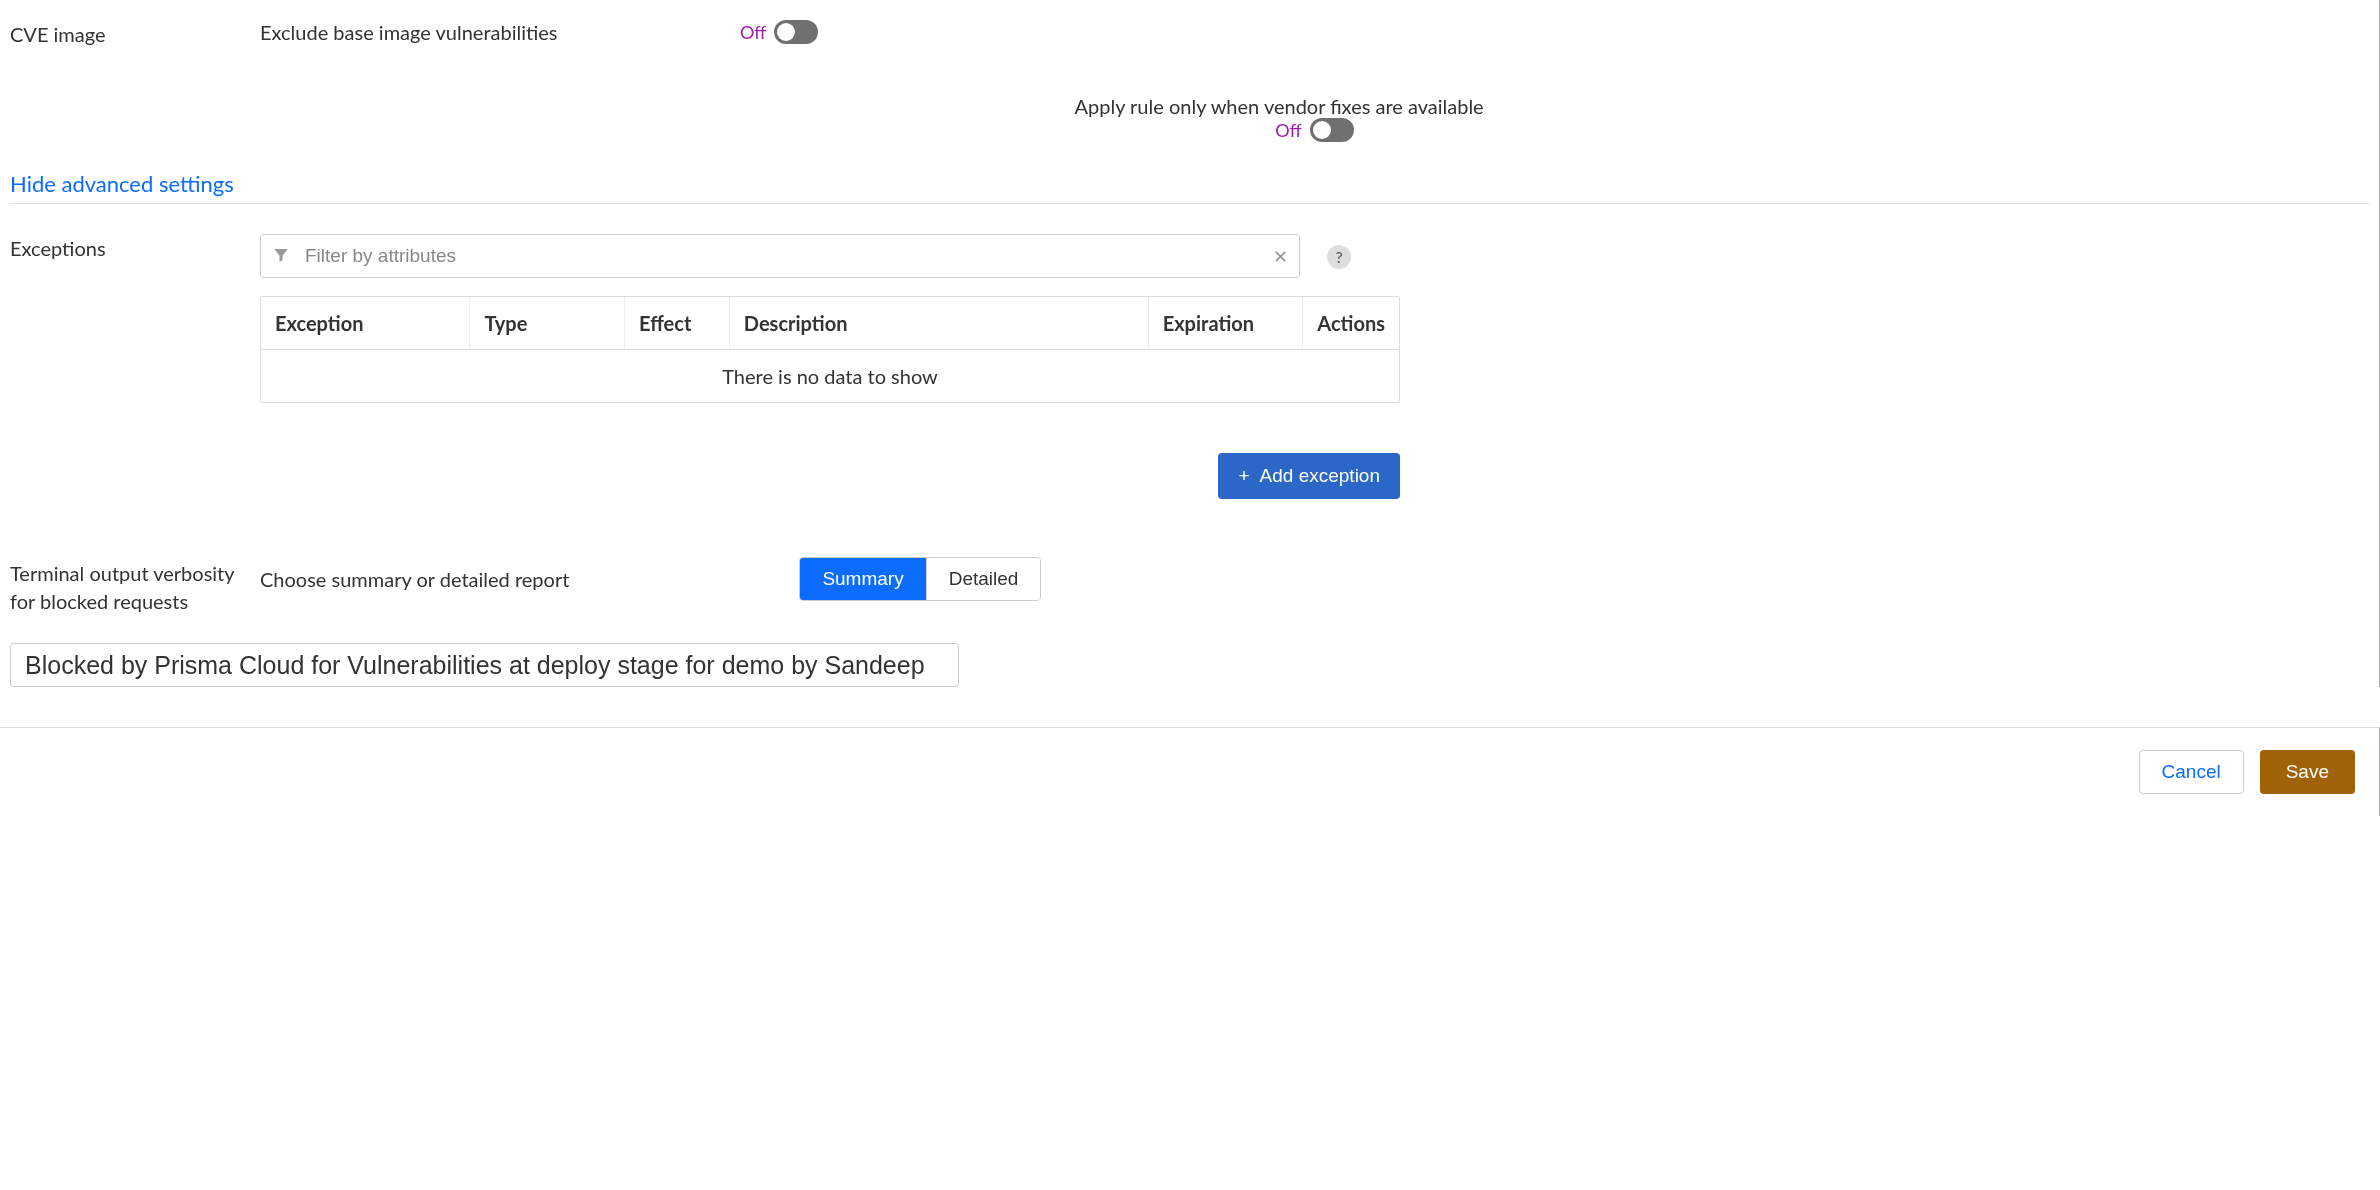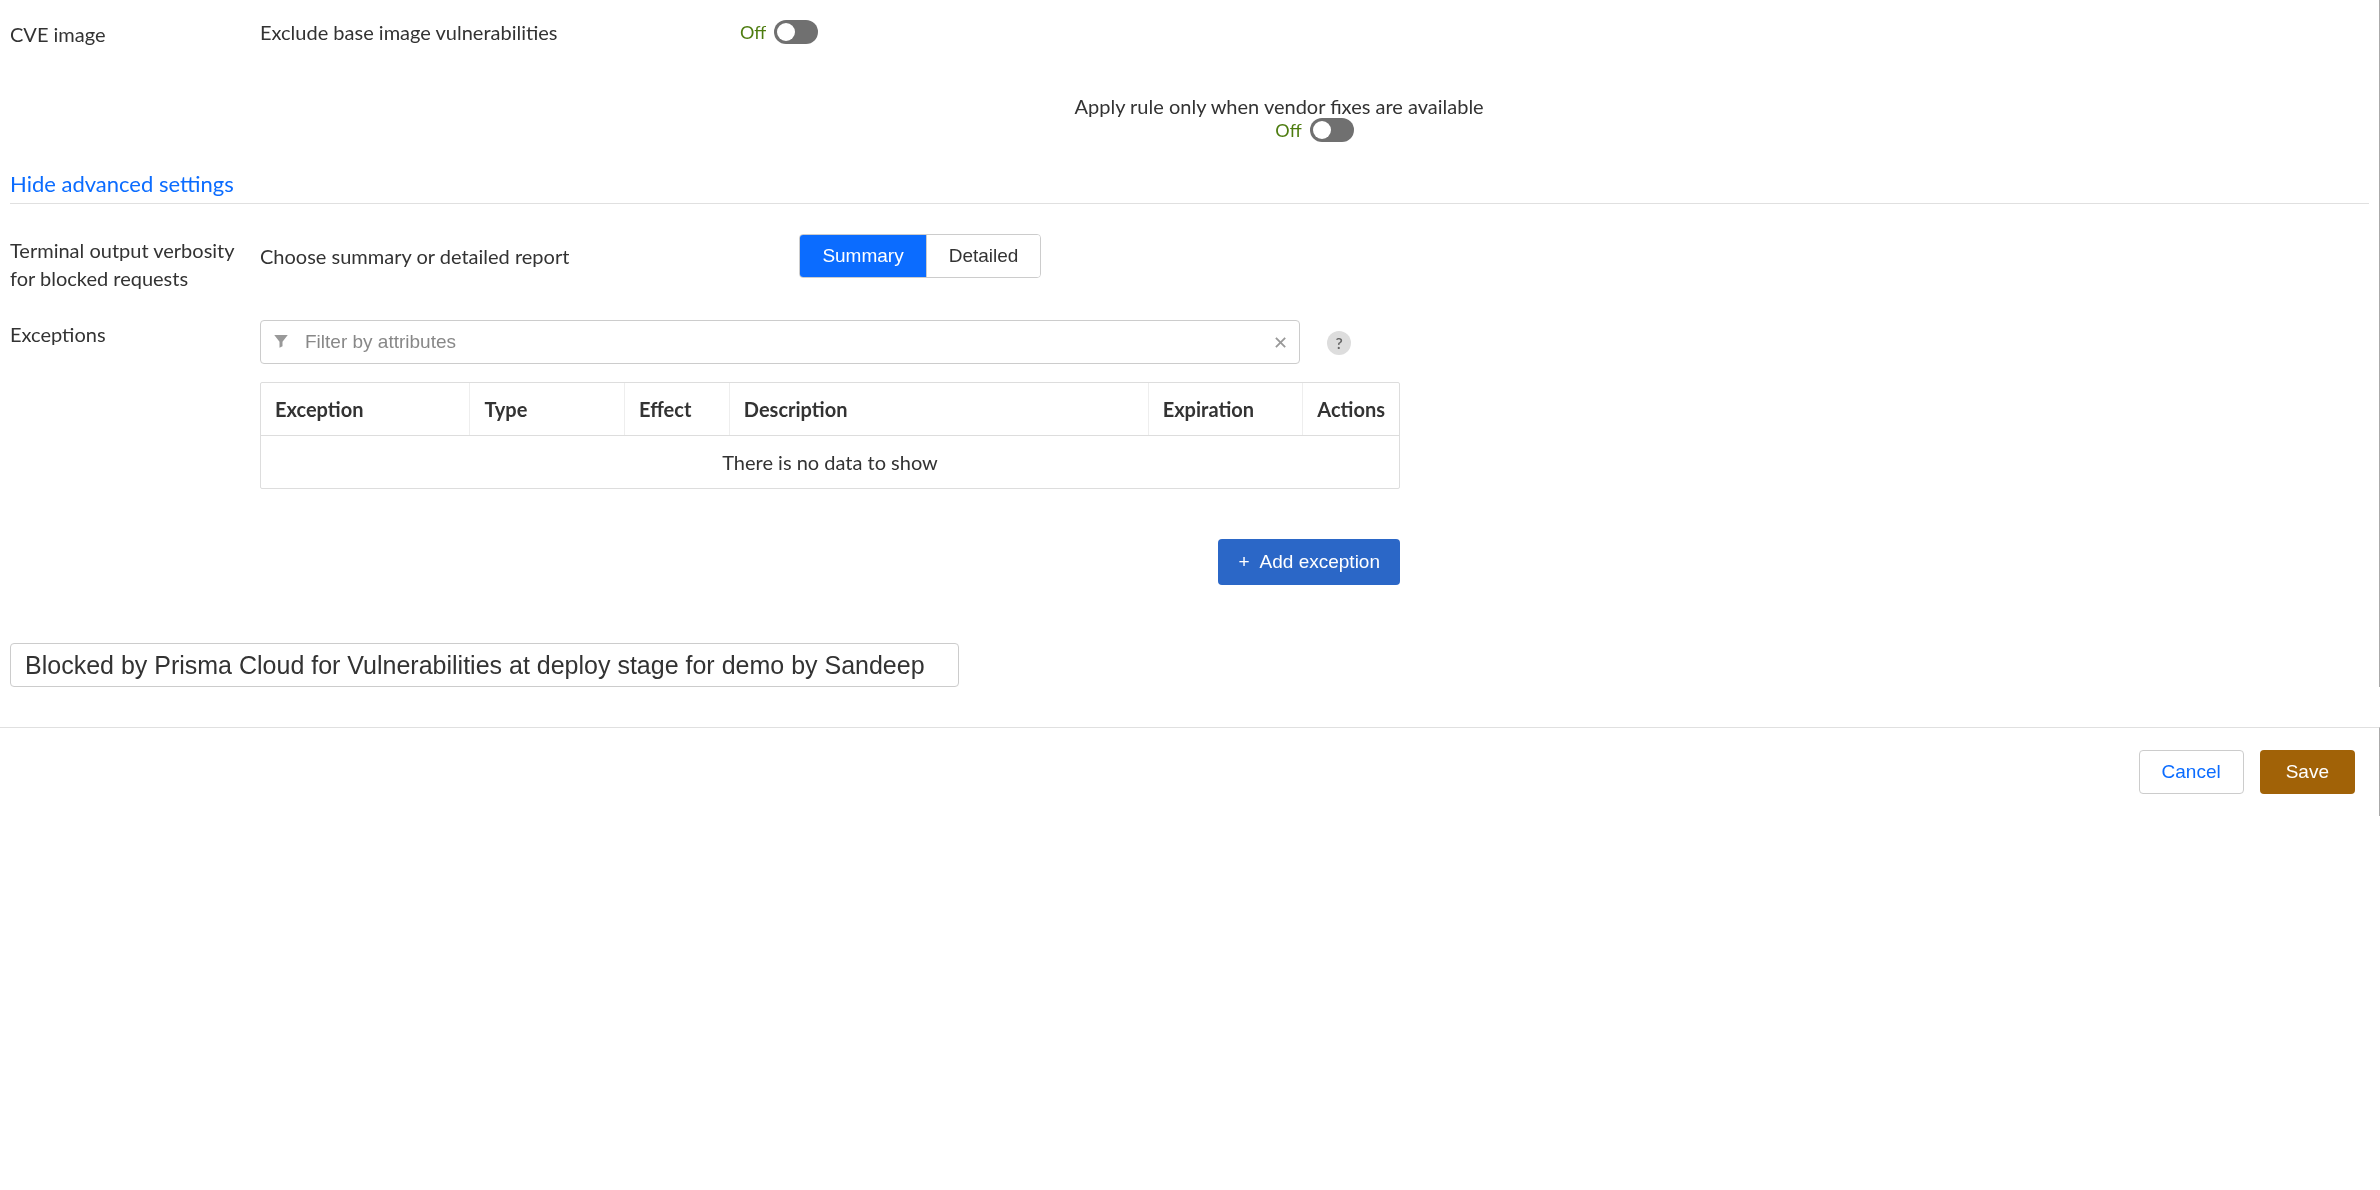--- a/index.html
+++ b/index.html
@@ -42,21 +42,21 @@
     color: #333;
     font-size: 20px;
   }
   .toggle-wrap {
     display: flex;
     align-items: center;
     gap: 8px;
   }
   .toggle-text {
     font-size: 18px;
-    color: #4d7c0f;
+    color: #a21caf;
   }
   .toggle {
     width: 44px;
     height: 24px;
     background: #707070;
     border-radius: 24px;
     position: relative;
     cursor: pointer;
   }
   .toggle-knob {
@@ -269,32 +269,20 @@
       </div>
     </div>
   </div>
 
   
   <a class="link">Hide advanced settings</a>
   <hr class="divider">
 
   
   <div class="row">
-    <div class="label-col" style="line-height:1.4">Terminal output verbosity for blocked requests</div>
-    <div class="control-col verbosity-row">
-      <span class="verbosity-label">Choose summary or detailed report</span>
-      <div class="seg-control">
-        <button class="seg-btn active">Summary</button>
-        <button class="seg-btn">Detailed</button>
-      </div>
-    </div>
-  </div>
-
-  
-  <div class="row">
     <div class="label-col">Exceptions</div>
     <div class="control-col">
       <span class="filter-input-wrap">
         <span class="filter-icon">
           <svg width="18" height="18" viewBox="0 0 24 24" fill="#999">
               <path d="M3 4h18l-7 9v6l-4 2v-8L3 4z"></path>
             </svg>
         </span>
         <input class="filter-input" type="text" placeholder="Filter by attributes" style="">
         <span class="clear-icon">✕</span>
@@ -316,20 +304,32 @@
       <div class="add-exception-wrap">
         <button class="btn-primary">
           <span>+</span>
           <span>Add exception</span>
         </button>
       </div>
     </div>
   </div>
 
   
+  <div class="row">
+    <div class="label-col" style="line-height:1.4">Terminal output verbosity for blocked requests</div>
+    <div class="control-col verbosity-row">
+      <span class="verbosity-label">Choose summary or detailed report</span>
+      <div class="seg-control">
+        <button class="seg-btn active">Summary</button>
+        <button class="seg-btn">Detailed</button>
+      </div>
+    </div>
+  </div>
+
+  
   <div class="row" style="margin-bottom:40px;">
     <div class="control-col">
       <input class="text-input" type="text" value="Blocked by Prisma Cloud for Vulnerabilities at deploy stage for demo by Sandeep" style="">
     </div>
   </div>
 
 </div>
 
 <div class="footer">
   <button class="btn-secondary">Cancel</button>

